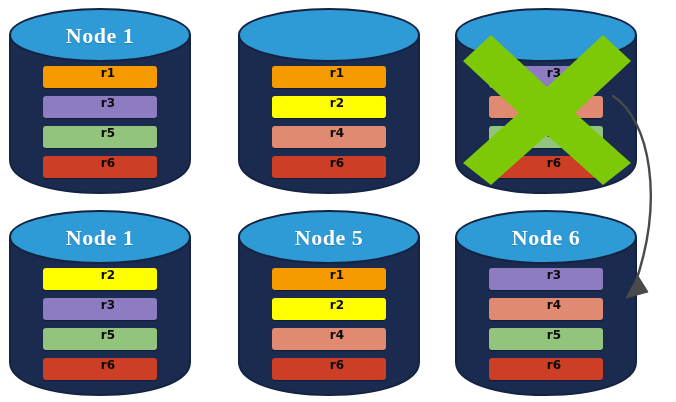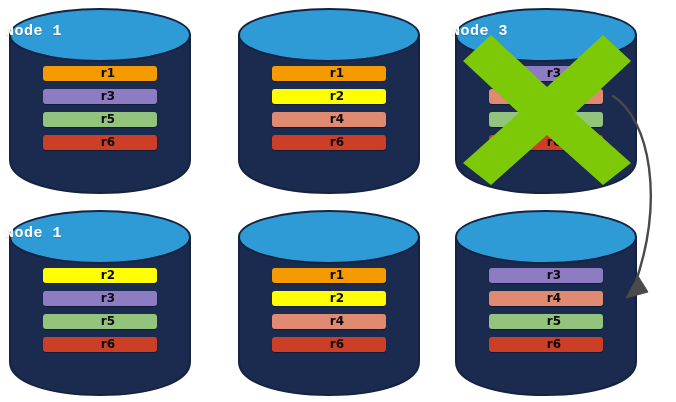--- a/index.html
+++ b/index.html
@@ -37,40 +37,40 @@
     width: 190px;
     height: 190px;
     overflow: visible;
   }
 
   .node-label {
     position: absolute;
     left: 0;
     top: 18px;
     width: 190px;
-    text-align: left;
+    text-align: center;
     color: #ffffff;
     font-weight: bold;
-    font-size: 15px;
+    font-size: 22px;
     letter-spacing: 0.5px;
-    font-family: Liberation Mono, monospace;
+    font-family: Liberation Serif, serif;
     text-shadow: 0 1px 1px rgba(0,0,0,0.18);
     pointer-events: none;
   }
 
   .replica-stack {
     position: absolute;
     left: 38px;
     top: 61px;
     width: 114px;
   }
 
   .replica-bar {
     position: relative;
-    height: 15px;
+    height: 22px;
     margin-bottom: 8px;
     border-radius: 3px;
     box-shadow: 0 1px 1px rgba(0,0,0,0.35);
     text-align: center;
     line-height: 15px;
     font-size: 12px;
     font-weight: bold;
     color: #0a0a0a;
     font-family: "DejaVu Sans", "Liberation Sans", sans-serif;
     padding-left: 16px;
@@ -123,21 +123,20 @@
         <div class="replica-bar" style="background: rgb(255, 255, 0);">r2</div>
         <div class="replica-bar" style="background: rgb(224, 138, 114);">r4</div>
         <div class="replica-bar" style="background: rgb(204, 62, 38);">r6</div>
       </div>
     </div>
     <div class="node" style="left: 451px; top: 5px;">
       <svg class="node-svg" viewBox="0 0 190 190">
         <path d="M 5 30 L 5 155 C 5 176, 46 188, 95 188 C 144 188, 185 176, 185 155 L 185 30 Z" fill="#1A2B4F" stroke="#142341" stroke-width="2"></path>
         <ellipse cx="95" cy="30" rx="90" ry="26" fill="#2E9BD6" stroke="#142341" stroke-width="2"></ellipse>
       </svg>
-      <div class="node-label">Node  3</div>
       <div class="replica-stack">
         <div class="replica-bar" style="background: rgb(142, 124, 195);">r3</div>
         <div class="replica-bar" style="background: rgb(224, 138, 114);">r4</div>
         <div class="replica-bar" style="background: rgb(147, 196, 125);">r5</div>
         <div class="replica-bar" style="background: rgb(204, 62, 38);">r6</div>
       </div>
       <svg class="fail-mark" viewBox="0 0 168 150">
         <path d="M 28 0 L 84 52 L 140 0 L 168 26 L 112 78 L 168 128 L 140 150 L 84 100 L 28 150 L 0 128 L 56 78 L 0 26 Z" fill="#7DC908"></path>
       </svg>
     </div>
@@ -152,32 +151,34 @@
         <div class="replica-bar" style="background: rgb(142, 124, 195);">r3</div>
         <div class="replica-bar" style="background: rgb(147, 196, 125);">r5</div>
         <div class="replica-bar" style="background: rgb(204, 62, 38);">r6</div>
       </div>
     </div>
     <div class="node" style="left: 234px; top: 207px;">
       <svg class="node-svg" viewBox="0 0 190 190">
         <path d="M 5 30 L 5 155 C 5 176, 46 188, 95 188 C 144 188, 185 176, 185 155 L 185 30 Z" fill="#1A2B4F" stroke="#142341" stroke-width="2"></path>
         <ellipse cx="95" cy="30" rx="90" ry="26" fill="#2E9BD6" stroke="#142341" stroke-width="2"></ellipse>
       </svg>
+      <div class="node-label">Node  5</div>
       <div class="replica-stack">
         <div class="replica-bar" style="background: rgb(245, 155, 0);">r1</div>
         <div class="replica-bar" style="background: rgb(255, 255, 0);">r2</div>
         <div class="replica-bar" style="background: rgb(224, 138, 114);">r4</div>
         <div class="replica-bar" style="background: rgb(204, 62, 38);">r6</div>
       </div>
     </div>
     <div class="node" style="left: 451px; top: 207px;">
       <svg class="node-svg" viewBox="0 0 190 190">
         <path d="M 5 30 L 5 155 C 5 176, 46 188, 95 188 C 144 188, 185 176, 185 155 L 185 30 Z" fill="#1A2B4F" stroke="#142341" stroke-width="2"></path>
         <ellipse cx="95" cy="30" rx="90" ry="26" fill="#2E9BD6" stroke="#142341" stroke-width="2"></ellipse>
       </svg>
+      <div class="node-label">Node  6</div>
       <div class="replica-stack">
         <div class="replica-bar" style="background: rgb(142, 124, 195);">r3</div>
         <div class="replica-bar" style="background: rgb(224, 138, 114);">r4</div>
         <div class="replica-bar" style="background: rgb(147, 196, 125);">r5</div>
         <div class="replica-bar" style="background: rgb(204, 62, 38);">r6</div>
       </div>
     </div>
   </div>
 
 <svg id="migration-arrow" viewBox="0 0 676 402" xmlns="http://www.w3.org/2000/svg">

